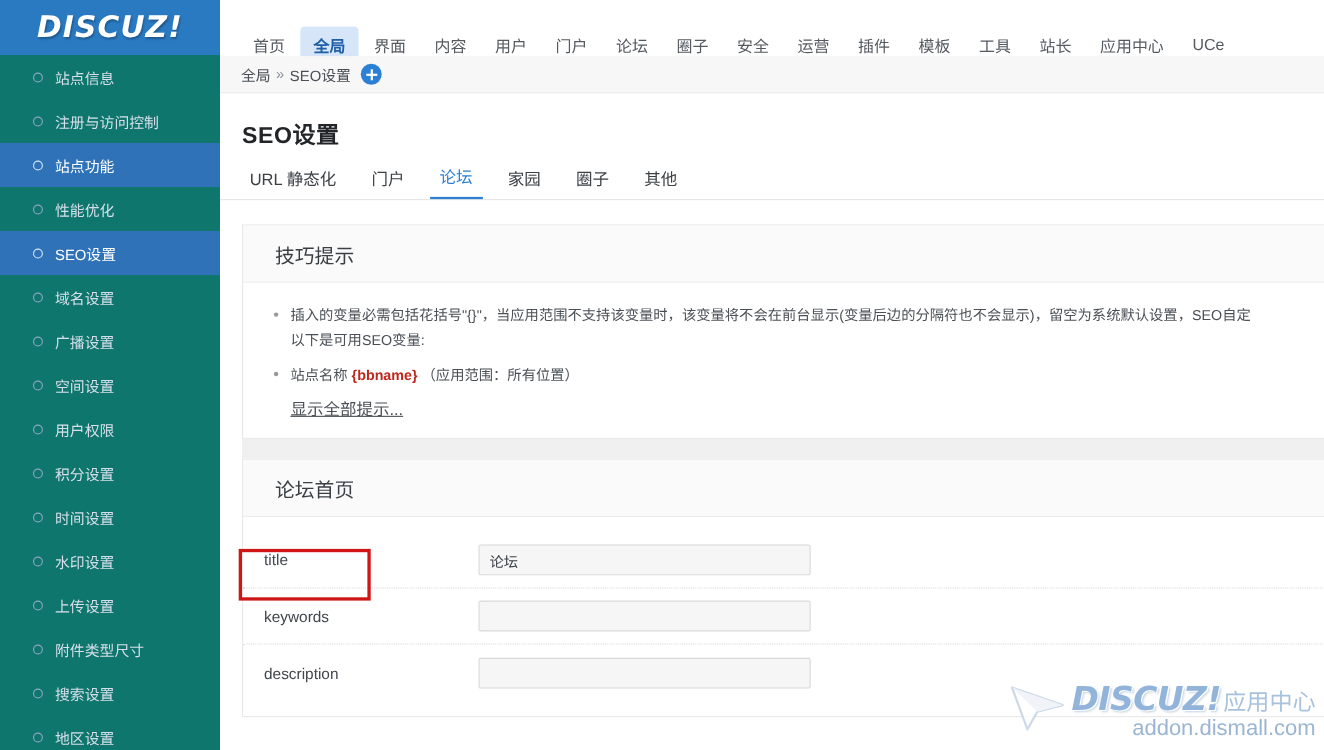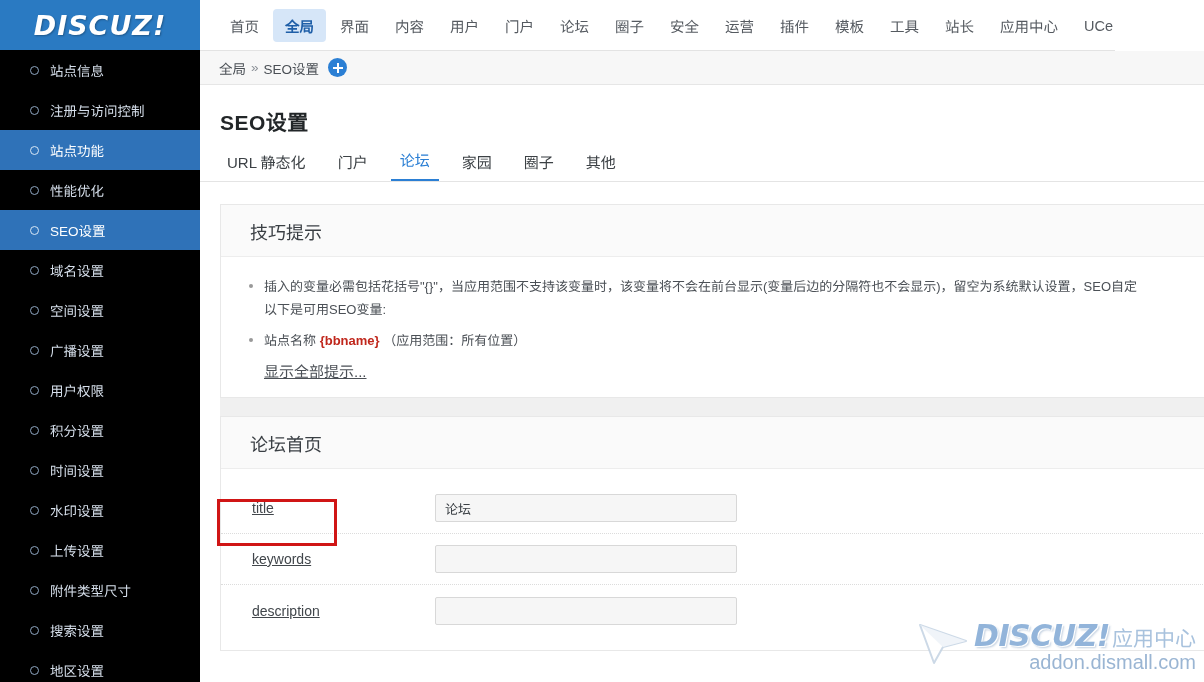--- a/index.html
+++ b/index.html
@@ -32,38 +32,38 @@
     text-shadow: 1px 1px 2px rgba(0,0,0,.28);
     font-family: "DejaVu Sans", sans-serif;
   }
   .side-nav { width: 200px; }
   .side-item {
     height: 40px;
     display: flex; align-items: center;
     padding-left: 30px;
     color: #d6dfeb;
     font-size: 13.5px;
-    background: #000000;
+    background: #0f766e;
     white-space: nowrap;
   }
   .side-item.hover { background: #2f72b8; color: #ffffff; }
   .side-item.active { background: #2f72b8; color: #ffffff; }
   .side-bullet {
     width: 9px; height: 9px;
     border: 1px solid #8fa7c2;
     border-radius: 50%;
     margin-right: 11px;
     flex: none;
   }
   .side-item.active .side-bullet,
   .side-item.hover .side-bullet { border-color: #d8e7f6; }
 
   
   .topbar {
-    position: absolute; left: 200px; top: 1px;
+    position: absolute; left: 200px; top: 16px;
     width: 915px; height: 50px;
     background: #ffffff;
     border-bottom: 1px solid #e3e3e3;
     display: flex; align-items: center;
     padding-left: 18px;
     overflow: hidden;
   }
   .top-item {
     font-size: 14.5px;
     color: #555a60;
@@ -167,22 +167,22 @@
 
   .form-row {
     display: flex; align-items: center;
     height: 51px;
     border-bottom: 1px dotted #dcdcdc;
     padding-left: 0;
   }
   .form-row:last-child { border-bottom: none; }
   .form-label {
     width: 214px;
-    padding-left: 31px;
-    font-size: 14px; color: #41464b; text-decoration: underline;
+    padding-left: 19px;
+    font-size: 14px; color: #41464b;
   }
   .form-input {
     width: 302px; height: 28px;
     background: #f6f6f6;
     border: 1px solid #d8d8d8;
     border-radius: 2px;
     font-size: 13px;
     color: #3b4045;
     padding: 0 9px;
     font-family: "Liberation Sans", sans-serif;
@@ -255,25 +255,25 @@
         <div class="side-item active">
           <span class="side-bullet"></span>
           <span>SEO设置</span>
         </div>
         <div class="side-item">
           <span class="side-bullet"></span>
           <span>域名设置</span>
         </div>
         <div class="side-item">
           <span class="side-bullet"></span>
+          <span>广播设置</span>
+        </div>
+        <div class="side-item">
+          <span class="side-bullet"></span>
           <span>空间设置</span>
-        </div>
-        <div class="side-item">
-          <span class="side-bullet"></span>
-          <span>广播设置</span>
         </div>
         <div class="side-item">
           <span class="side-bullet"></span>
           <span>用户权限</span>
         </div>
         <div class="side-item">
           <span class="side-bullet"></span>
           <span>积分设置</span>
         </div>
         <div class="side-item">

